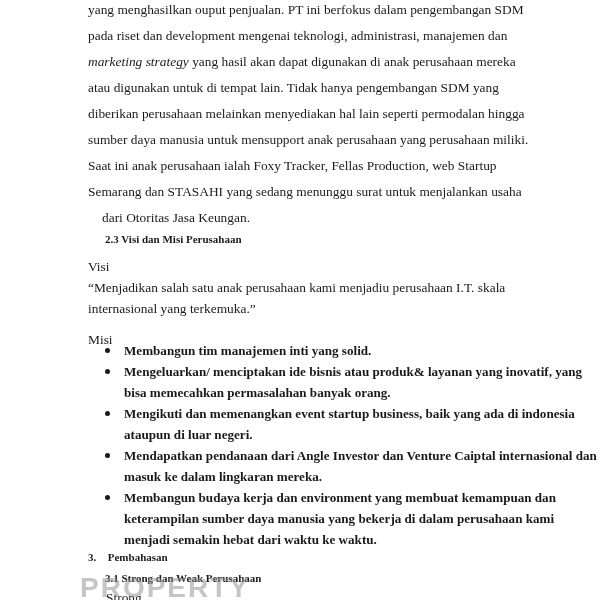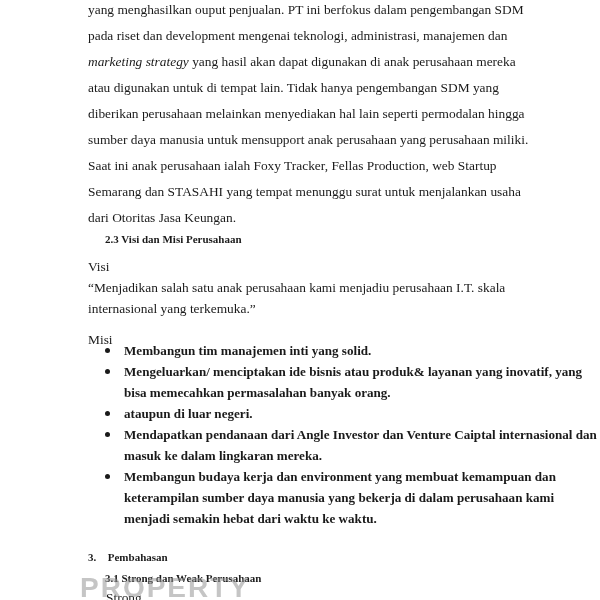--- a/index.html
+++ b/index.html
@@ -31,20 +31,21 @@
     }
     .para .line {
       display: block;
       text-align: justify;
       text-align-last: justify;
       white-space: nowrap;
       height: 26px;
     }
     .para .line.last {
       text-align-last: left;
+      margin-left: 14px;
     }
     .heading {
       position: absolute;
       font-weight: bold;
       font-size: 11px;
       white-space: nowrap;
     }
     .plain {
       position: absolute;
       left: 88px;
@@ -122,21 +123,21 @@
 <div class="page">
 
   <div class="para">
     <span class="line">yang menghasilkan ouput penjualan. PT ini berfokus dalam pengembangan SDM</span>
     <span class="line">pada riset dan development mengenai teknologi, administrasi, manajemen dan</span>
     <span class="line"><i>marketing strategy</i> <span>yang hasil  akan dapat digunakan di anak perusahaan mereka</span></span>
     <span class="line">atau digunakan untuk di tempat lain. Tidak hanya pengembangan SDM yang</span>
     <span class="line">diberikan perusahaan melainkan menyediakan hal lain seperti permodalan hingga</span>
     <span class="line">sumber daya manusia untuk mensupport anak perusahaan yang perusahaan miliki.</span>
     <span class="line">Saat ini anak perusahaan ialah Foxy Tracker, Fellas Production, web Startup</span>
-    <span class="line">Semarang dan STASAHI yang tempat menunggu surat untuk menjalankan usaha</span>
+    <span class="line">Semarang dan STASAHI yang sedang menunggu surat untuk menjalankan usaha</span>
     <span class="line last">dari Otoritas Jasa Keungan.</span>
   </div>
 
   <div class="heading" style="left:105px; top:233px;">2.3 Visi dan Misi Perusahaan</div>
 
   <div class="plain" style="top:259px;">Visi</div>
 
   <div class="quote" style="top:277px;">
     <span class="line">“Menjadikan salah satu anak perusahaan kami menjadiu perusahaan I.T. skala</span>
     <span class="line last">internasional yang terkemuka.”</span>
@@ -149,20 +150,21 @@
       <span class="dot"></span>
       <span class="line">Membangun tim manajemen inti yang solid.</span>
     </div>
     <div class="bullet-item">
       <span class="dot"></span>
       <span class="line">Mengeluarkan/ menciptakan ide bisnis atau produk&amp; layanan yang inovatif, yang</span>
       <span class="line">bisa memecahkan permasalahan banyak orang.</span>
     </div>
     <div class="bullet-item">
       <span class="dot"></span>
+      <span class="line">Mengikuti dan memenangkan event startup business, baik yang ada di indonesia</span>
       <span class="line">ataupun di luar negeri.</span>
     </div>
     <div class="bullet-item">
       <span class="dot"></span>
       <span class="line">Mendapatkan pendanaan dari Angle Investor dan Venture Caiptal internasional dan</span>
       <span class="line">masuk ke dalam lingkaran mereka.</span>
     </div>
     <div class="bullet-item">
       <span class="dot"></span>
       <span class="line">Membangun budaya kerja dan environment yang membuat kemampuan dan</span>

